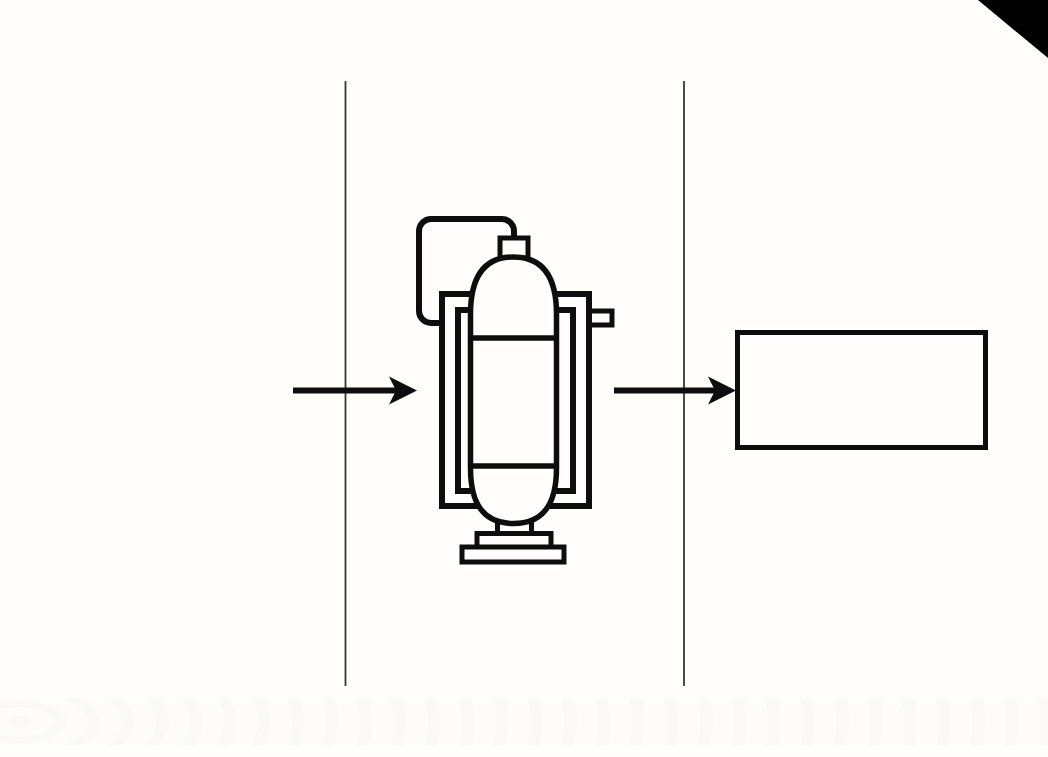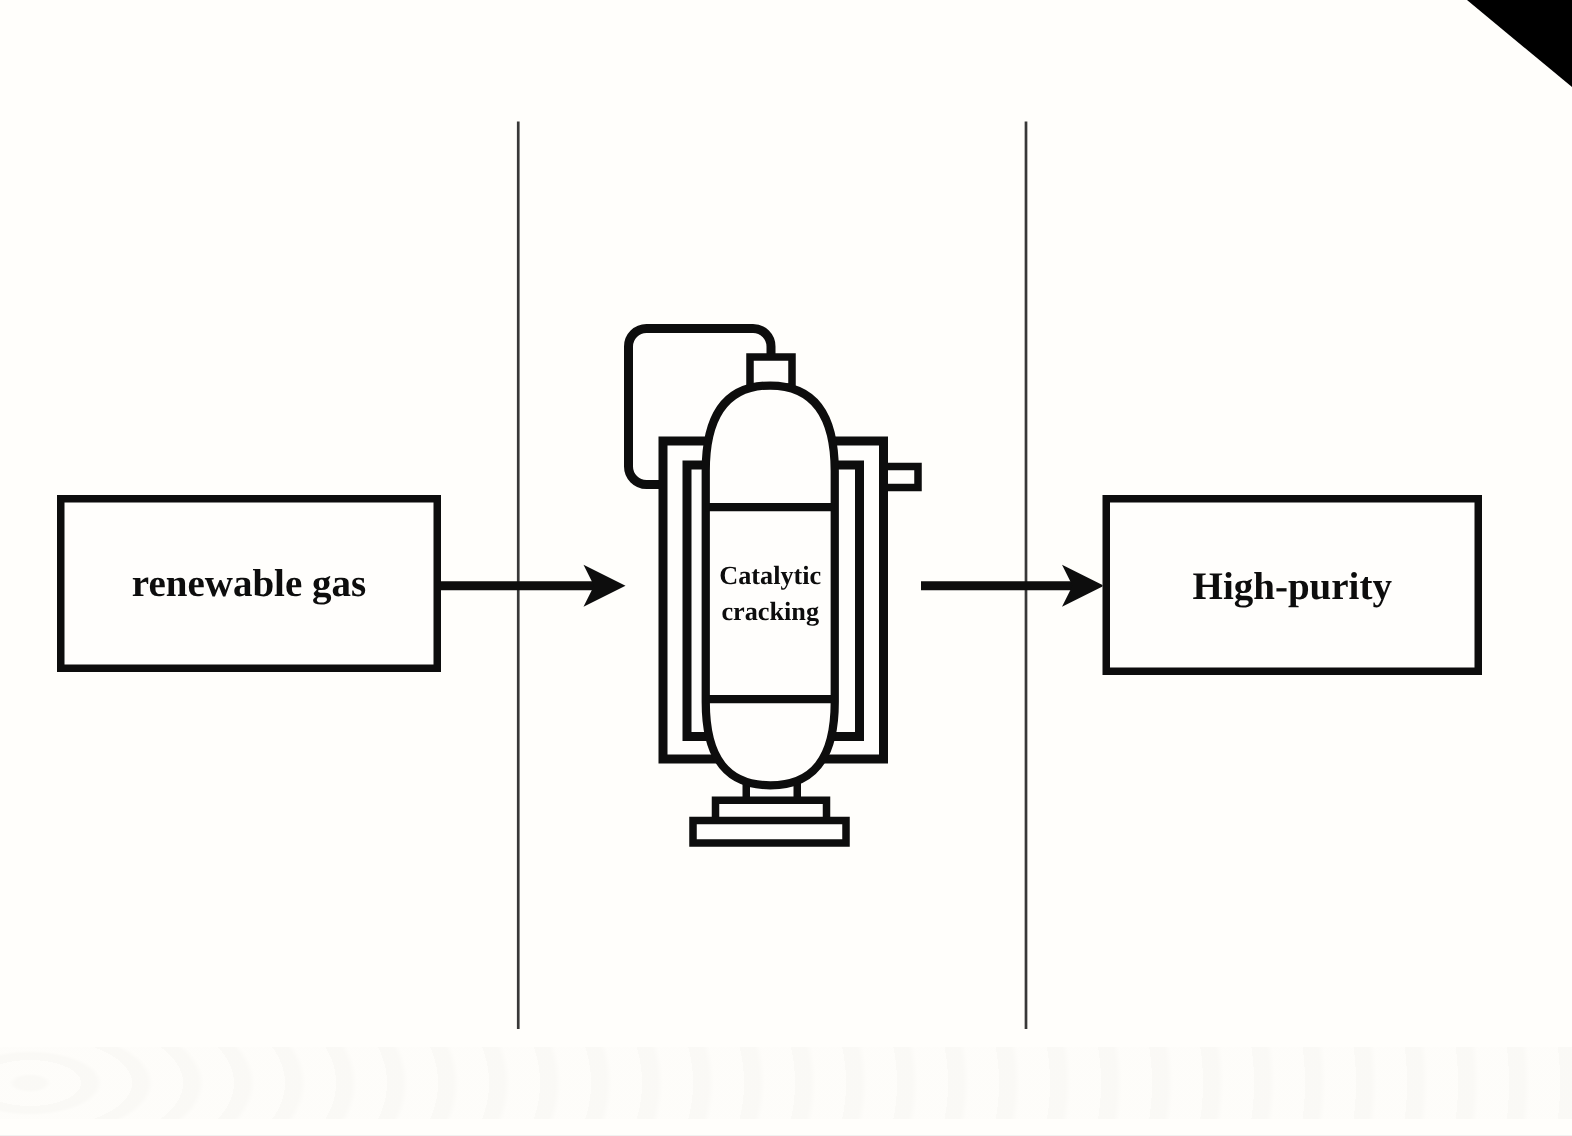--- a/index.html
+++ b/index.html
@@ -81,28 +81,20 @@
                L 556.5 468 C 556.5 506 542 523.5 513.5 523.5 C 485 523.5 470.5 506 470.5 468 Z"></path>
 
       <line class="ink-line" x1="470.5" y1="338" x2="556.5" y2="338" stroke-width="5.5"></line>
       <line class="ink-line" x1="470.5" y1="466" x2="556.5" y2="466" stroke-width="5.5"></line>
 
       <rect class="ink" x="477" y="533.5" width="74" height="14.5" stroke-width="5"></rect>
       <rect class="ink" x="462" y="547" width="102" height="15" stroke-width="5"></rect>
     </g>
   </svg>
 
-  <div class="node-box box-left">
-    <span>renewable gas</span>
-  </div>
 
-  <div class="reactor-label">
-    <div>Catalytic</div>
-    <div>cracking</div>
-  </div>
 
   <div class="node-box box-right">
-    <span>High-purity</span>
   </div>
 
   <div class="corner-artifact"></div>
   <div class="bottom-texture"></div>
 </div>
 
 </body></html>

